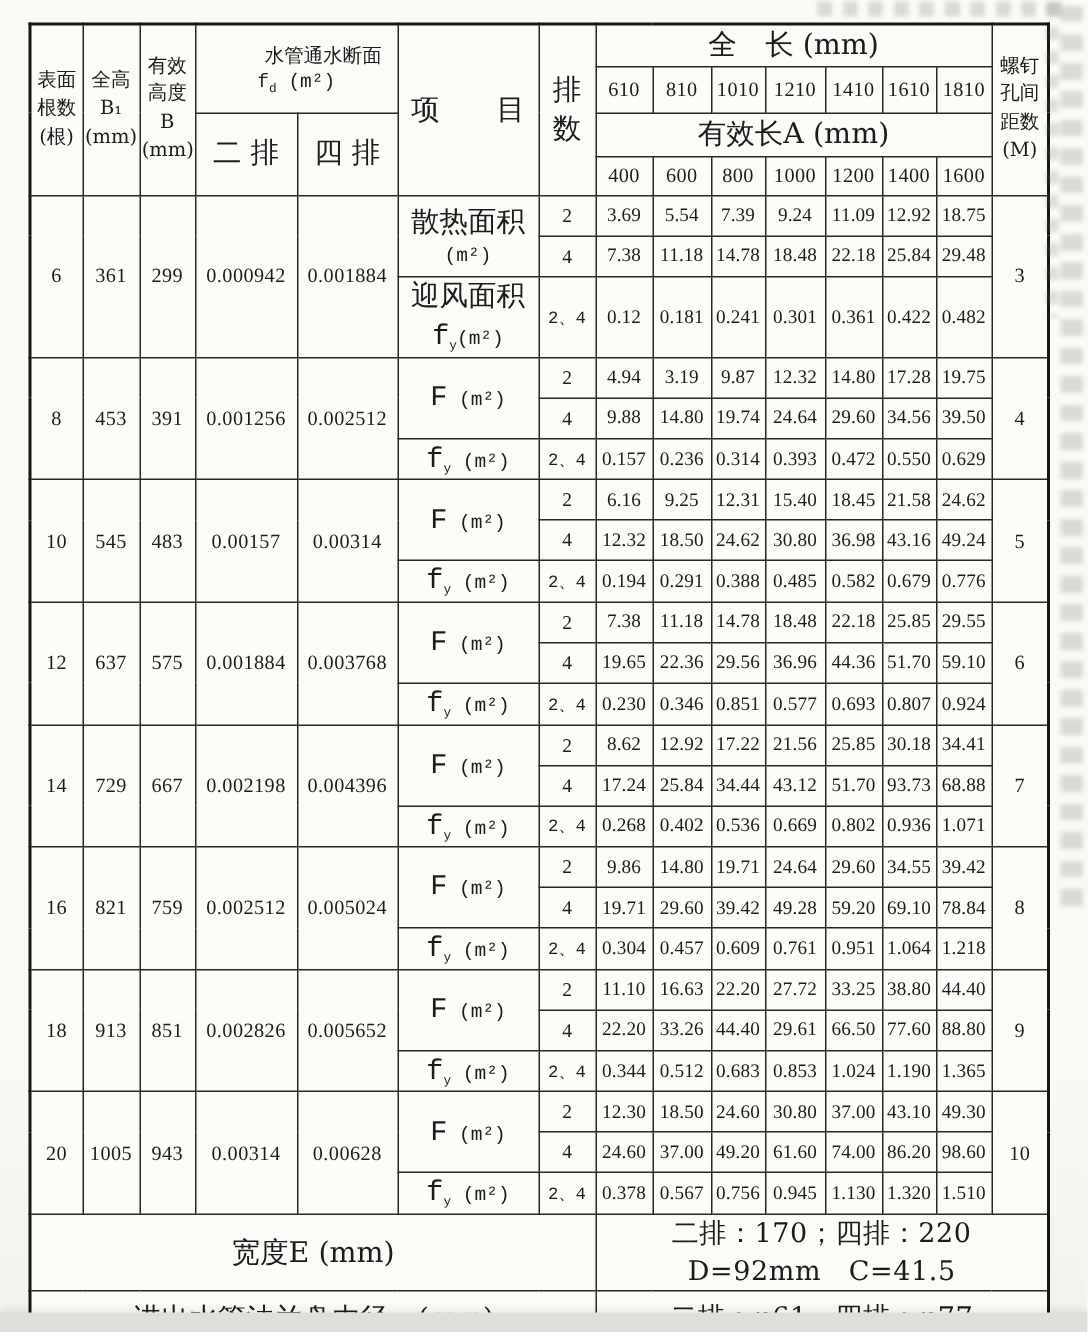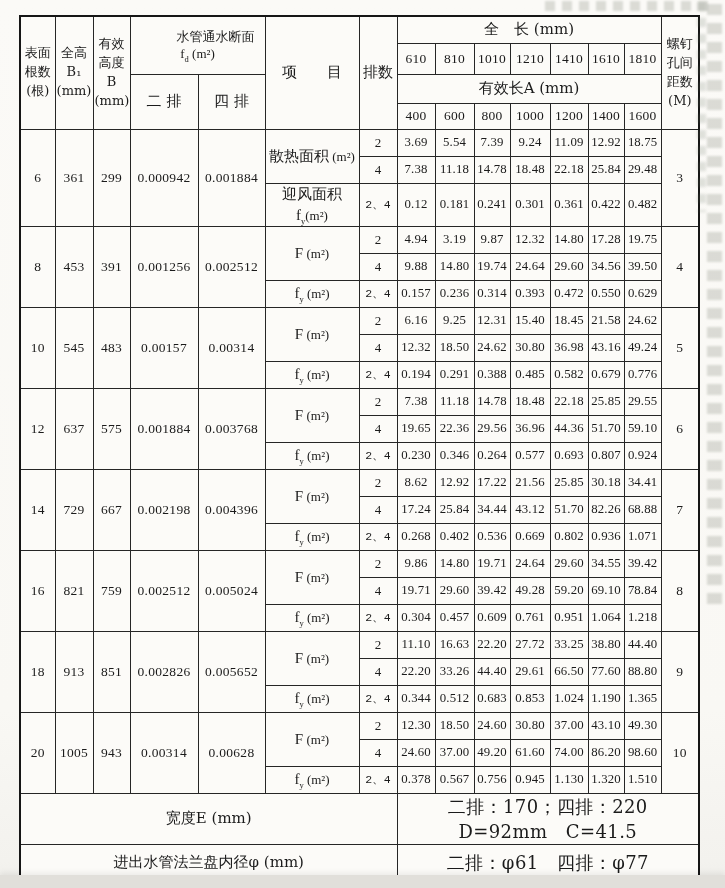--- a/index.html
+++ b/index.html
@@ -20,27 +20,27 @@
     border:2.5px solid #161616;
   }
   td,th{
     border:1.5px solid #262626;
     padding:0 1px;text-align:center;vertical-align:middle;
     font-weight:normal;overflow:hidden;
   }
   tr.h1{height:27px} tr.h2{height:31px} tr.h3{height:29px} tr.h4{height:26px}
   tbody tr{height:27px}
   tr.f1{height:40px} tr.f2{height:37px}
-  .cjk{font-size:15px;line-height:1.4;white-space:pre-wrap;}
+  .cjk{font-size:19px;line-height:1.4;white-space:pre-wrap;}
   .prelines{white-space:pre-line;font-size:13px;line-height:1.45;}
   .num{font-family:"Liberation Serif",serif;font-size:13.5px;letter-spacing:.3px;}
   .val{font-family:"Liberation Serif",serif;font-size:12.8px;letter-spacing:.1px;}
   .rank{font-family:"Liberation Serif",serif;font-size:13px;}
   .rank24{font-size:11.5px;letter-spacing:0;font-family:Liberation Mono, monospace;}
-  .formula{font-family:Liberation Serif, serif;font-size:13px;white-space:pre-wrap;}
+  .formula{font-family:Liberation Mono, monospace;font-size:13px;white-space:pre-wrap;}
   sub{font-size:8.5px;line-height:0;}
   .duct-title{font-size:13px;padding-left:36px;}
   .footer-val{font-size:18px;letter-spacing:.4px;}
   
   .bleed-right{
     position:absolute;right:3px;top:4px;width:15px;height:600px;
     background:repeating-linear-gradient(180deg,rgba(104,112,96,.22) 0 11px,rgba(0,0,0,0) 11px 19px);
     filter:blur(1.3px);
   }
   .bleed-right2{
@@ -270,21 +270,21 @@
           <td class="val">36.96</td>
           <td class="val">44.36</td>
           <td class="val">51.70</td>
           <td class="val">59.10</td>
         </tr>
         <tr>
           <td class="formula" rowspan="1"><span class="cjk">f</span><sub>y</sub><span> (m²)</span></td>
           <td class="rank rank24">2、4</td>
           <td class="val">0.230</td>
           <td class="val">0.346</td>
-          <td class="val">0.264</td>
+          <td class="val">0.851</td>
           <td class="val">0.577</td>
           <td class="val">0.693</td>
           <td class="val">0.807</td>
           <td class="val">0.924</td>
         </tr>
         <tr>
           <td class="num" rowspan="3">14</td>
           <td class="num" rowspan="3">729</td>
           <td class="num" rowspan="3">667</td>
           <td class="num" rowspan="3">0.002198</td>
@@ -300,21 +300,21 @@
           <td class="val">34.41</td>
           <td class="num" rowspan="3">7</td>
         </tr>
         <tr>
           <td class="rank">4</td>
           <td class="val">17.24</td>
           <td class="val">25.84</td>
           <td class="val">34.44</td>
           <td class="val">43.12</td>
           <td class="val">51.70</td>
-          <td class="val">82.26</td>
+          <td class="val">93.73</td>
           <td class="val">68.88</td>
         </tr>
         <tr>
           <td class="formula" rowspan="1"><span class="cjk">f</span><sub>y</sub><span> (m²)</span></td>
           <td class="rank rank24">2、4</td>
           <td class="val">0.268</td>
           <td class="val">0.402</td>
           <td class="val">0.536</td>
           <td class="val">0.669</td>
           <td class="val">0.802</td>

